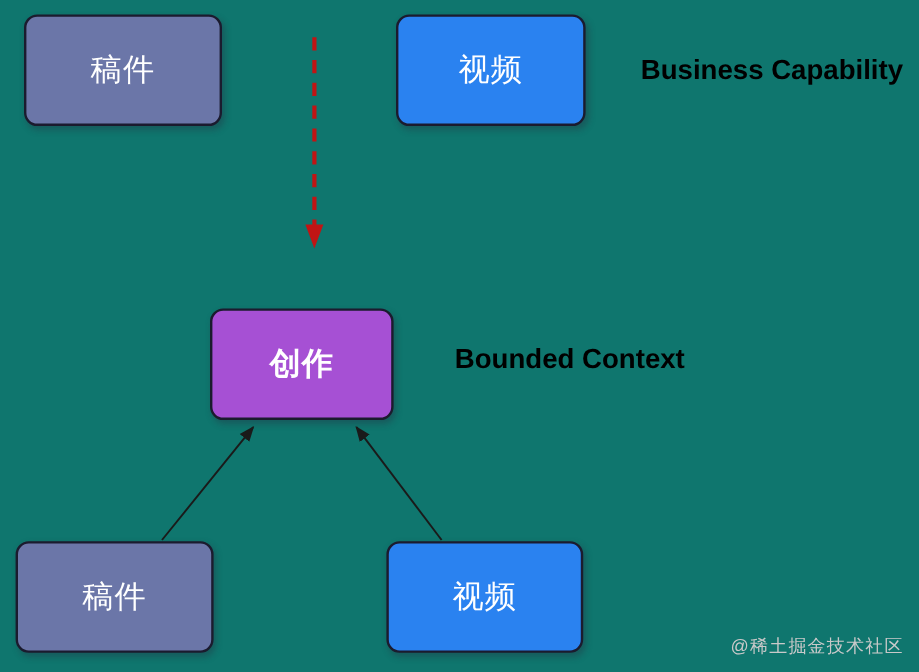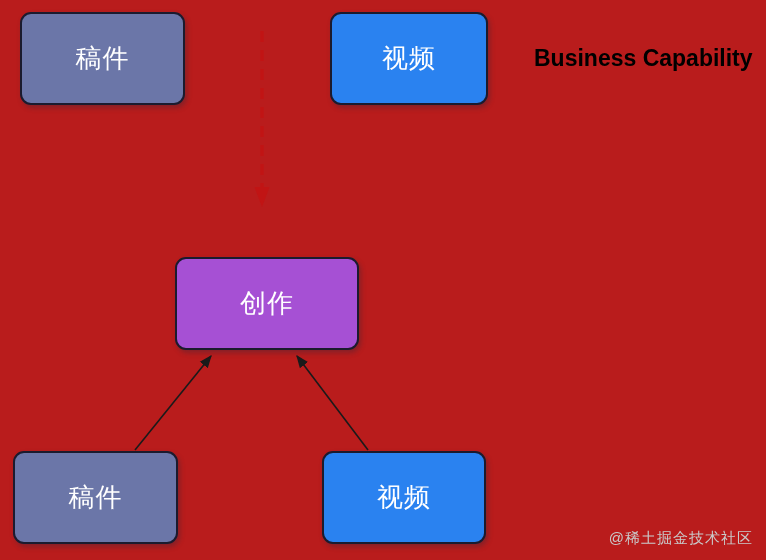--- a/index.html
+++ b/index.html
@@ -5,21 +5,21 @@
   html, body {
     margin: 0;
     padding: 0;
     background: #ffffff;
     font-family: "Liberation Sans", sans-serif;
   }
   .canvas {
     position: relative;
     width: 766px;
     height: 560px;
-    background: #b91c1c;
+    background: #0f766e;
     overflow: hidden;
   }
   .overlay {
     position: absolute;
     left: 0;
     top: 0;
     width: 766px;
     height: 560px;
     pointer-events: none;
   }
@@ -33,21 +33,21 @@
     justify-content: center;
     box-shadow: 2px 3px 5px rgba(40, 40, 60, 0.35);
   }
   .box .label {
     color: #ffffff;
     font-size: 26px;
     letter-spacing: 1px;
   }
   .box-top-draft    { left: 20px;  top: 12px;  width: 165px; height: 93px; }
   .box-top-video    { left: 330px; top: 12px;  width: 158px; height: 93px; }
-  .box-creation     { left: 175px; top: 257px; width: 184px; height: 93px; }
+  .box-creation     { left: 175px; top: 257px; width: 153px; height: 93px; font-weight: bold; }
   .box-bottom-draft { left: 13px;  top: 451px; width: 165px; height: 93px; }
   .box-bottom-video { left: 322px; top: 451px; width: 164px; height: 93px; }
   .heading {
     position: absolute;
     color: #000000;
     font-size: 23px;
     white-space: nowrap;
     font-weight: bold;
   }
   .heading-business { left: 534px; top: 45px; }
@@ -89,20 +89,21 @@
   <div class="box box-top-video" style="background-color: rgb(42, 130, 240);">
     <span class="label">视频</span>
   </div>
 
   <div class="heading heading-business">Business Capability</div>
 
   <div class="box box-creation" style="background-color: rgb(166, 80, 212);">
     <span class="label">创作</span>
   </div>
 
+  <div class="heading heading-bounded">Bounded Context</div>
 
   <div class="box box-bottom-draft" style="background-color: rgb(107, 118, 168);">
     <span class="label">稿件</span>
   </div>
 
   <div class="box box-bottom-video" style="background-color: rgb(42, 130, 240);">
     <span class="label">视频</span>
   </div>
 
   <div class="watermark">@稀土掘金技术社区</div>

